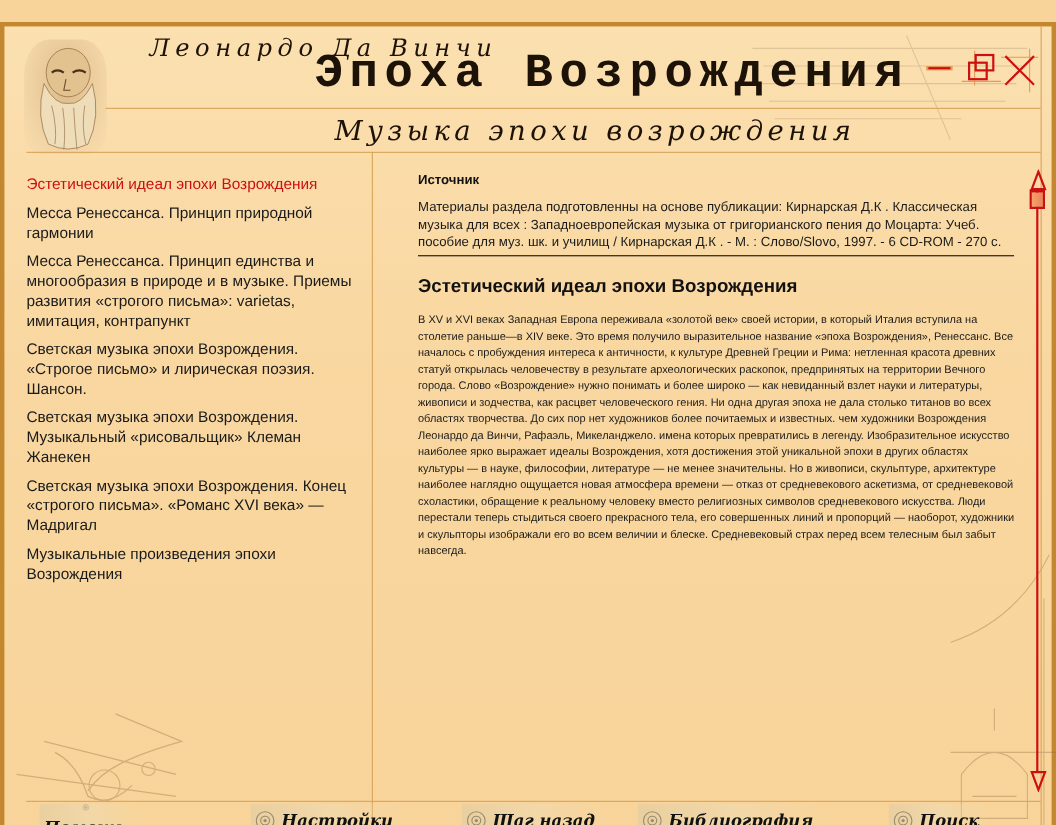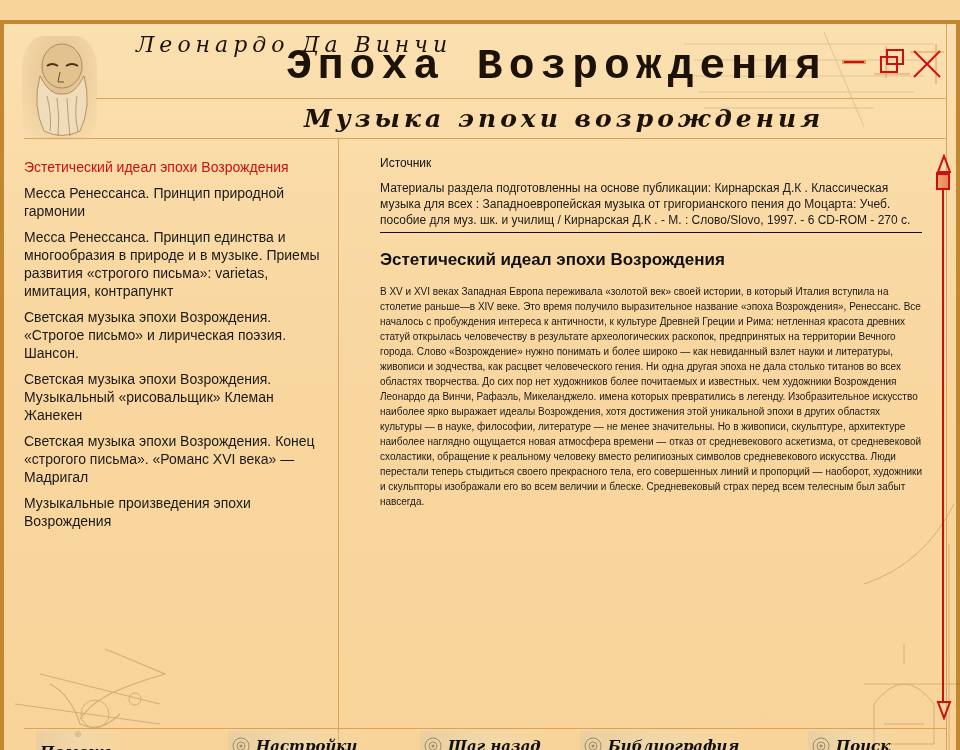--- a/index.html
+++ b/index.html
@@ -27,41 +27,41 @@
     font-family: "DejaVu Serif", serif; font-style: italic;
     font-size: 22px; letter-spacing: 5px; color: #1c1208;
   }
   .main-title {
     position: absolute; left: 282px; top: 18px;
     font-family: Liberation Mono, monospace; font-weight: bold;
     font-size: 43px; letter-spacing: 6px; color: #1c1208;
   }
   .subtitle {
     position: absolute; left: 300px; top: 80px;
-    font-family: "DejaVu Serif", serif; font-weight: bold; font-style: italic;
+    font-family: "DejaVu Serif", serif; font-weight: normal; font-style: italic;
     font-size: 25px; letter-spacing: 4px; color: #1c1208;
   }
   .hline { position: absolute; height: 1px; background: #d9a35a; }
   .vline { position: absolute; width: 1px; background: #d9a35a; }
 
   
   .win-btn { position: absolute; cursor: pointer; }
   .win-btn svg { display: block; }
 
   
   .sidebar { position: absolute; left: 20px; top: 134px; width: 300px; }
   .nav-item {
     font-size: 14px; line-height: 18px; color: #1a1a1a;
     margin-bottom: 8px; cursor: pointer;
   }
   .nav-item.active { color: #cc1010; }
 
   
   .content { position: absolute; left: 376px; top: 132px; width: 542px; height: 562px; overflow: hidden; }
-  .src-label { font-size: 12px; font-weight: normal; color: #111; margin-bottom: 10px; }
+  .src-label { font-size: 12px; font-weight: bold; color: #111; margin-bottom: 10px; }
   .src-text { font-size: 12px; line-height: 16px; color: #1a1a1a; padding-bottom: 4px; border-bottom: 1px solid #111; }
   .article-title { font-size: 17px; font-weight: bold; color: #111; margin-top: 17px; margin-bottom: 14px; }
   .article-body { font-size: 10px; line-height: 15px; color: #1a1a1a; }
 
   
   .scroll-track { position: absolute; left: 938px; top: 148px; width: 2px; height: 530px; background: #cc1010; }
   .scroll-up { position: absolute; left: 932px; top: 130px; cursor: pointer; }
   .scroll-thumb { position: absolute; left: 932px; top: 148px; width: 14px; height: 18px;
     background: linear-gradient(90deg, #f3a36a, #e9855a); border: 2px solid #cc1010; border-top-width: 3px; cursor: pointer; }
   .scroll-down { position: absolute; left: 932px; top: 676px; cursor: pointer; }

